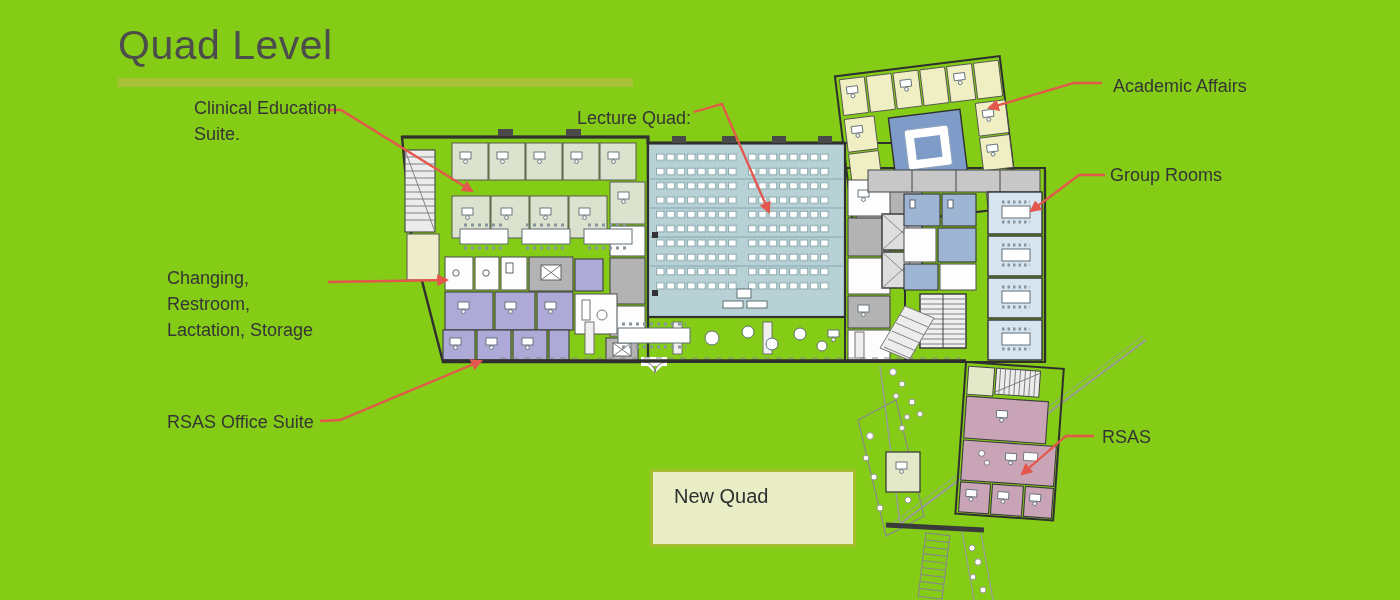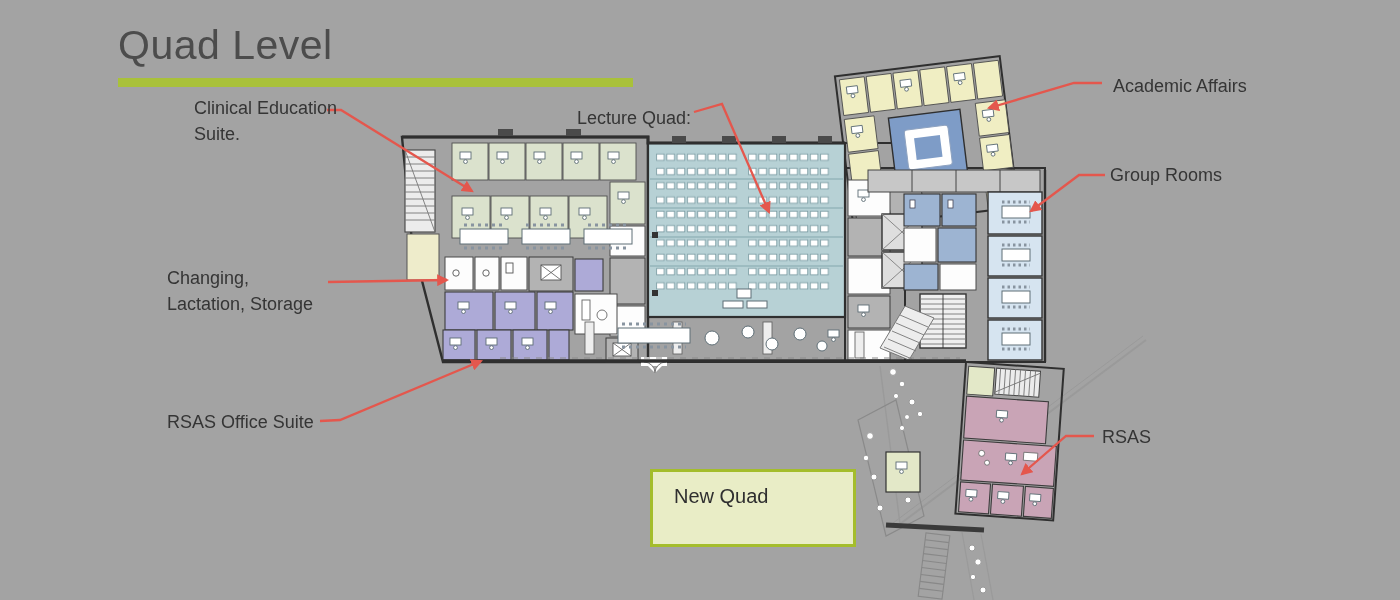--- a/index.html
+++ b/index.html
@@ -1,18 +1,18 @@
 <!DOCTYPE html>
 <html style="--c-accent: #a9c13a; --c-title: #4c4c4c; --c-label: #353535; --c-leader: #e4574d; --c-clinical: #dbe2cd; --c-lecture: #b7d1d5; --c-academic: #f0eec3; --c-confblue: #7e9cc7; --c-group: #d6e4f0; --c-rsas: #adaad7; --c-iipe: #c9a4b6; --c-restroom: #9db4d2; --c-service: #b3b3b3; --c-quadfill: #e9edc6; --c-quadborder: #a4bd2c; --c-wall: #2f2f2f;"><head>
 <meta charset="utf-8">
 <style>
   html,body{margin:0;padding:0;background:#ffffff;}
   .stage{
     position:relative;width:1400px;height:600px;overflow:hidden;
-    font-family:"Liberation Sans", sans-serif;background:#a3a3a3;
+    font-family:"Liberation Sans", sans-serif;background:#84cc16;
   }
   .page-title{
     position:absolute;left:118px;top:22px;margin:0;
     font-size:41px;font-weight:400;color:var(--c-title,#4c4c4c);letter-spacing:.5px;
   }
   .accent-bar{
     position:absolute;left:118px;top:78px;width:515px;height:9px;
     background:var(--c-accent,#a9c13a);
   }
   .ann{
@@ -403,20 +403,21 @@
   <div class="ann" style="left:577px;top:105px;">Lecture Quad:</div>
 
   <div class="ann" style="left:1113px;top:73px;">
     <div>Academic Affairs</div>
   </div>
 
   <div class="ann" style="left:1110px;top:162px;">Group Rooms</div>
 
   <div class="ann" style="left:167px;top:245px;margin-top:20px;">
     <div>Changing,</div>
+    <div>Restroom,</div>
     <div>Lactation, Storage</div>
   </div>
 
   <div class="ann" style="left:167px;top:409px;">RSAS Office Suite</div>
 
   <div class="ann" style="left:1102px;top:424px;">RSAS</div>
 
   <div class="quad-box">
     <span>New Quad</span>
   </div>

